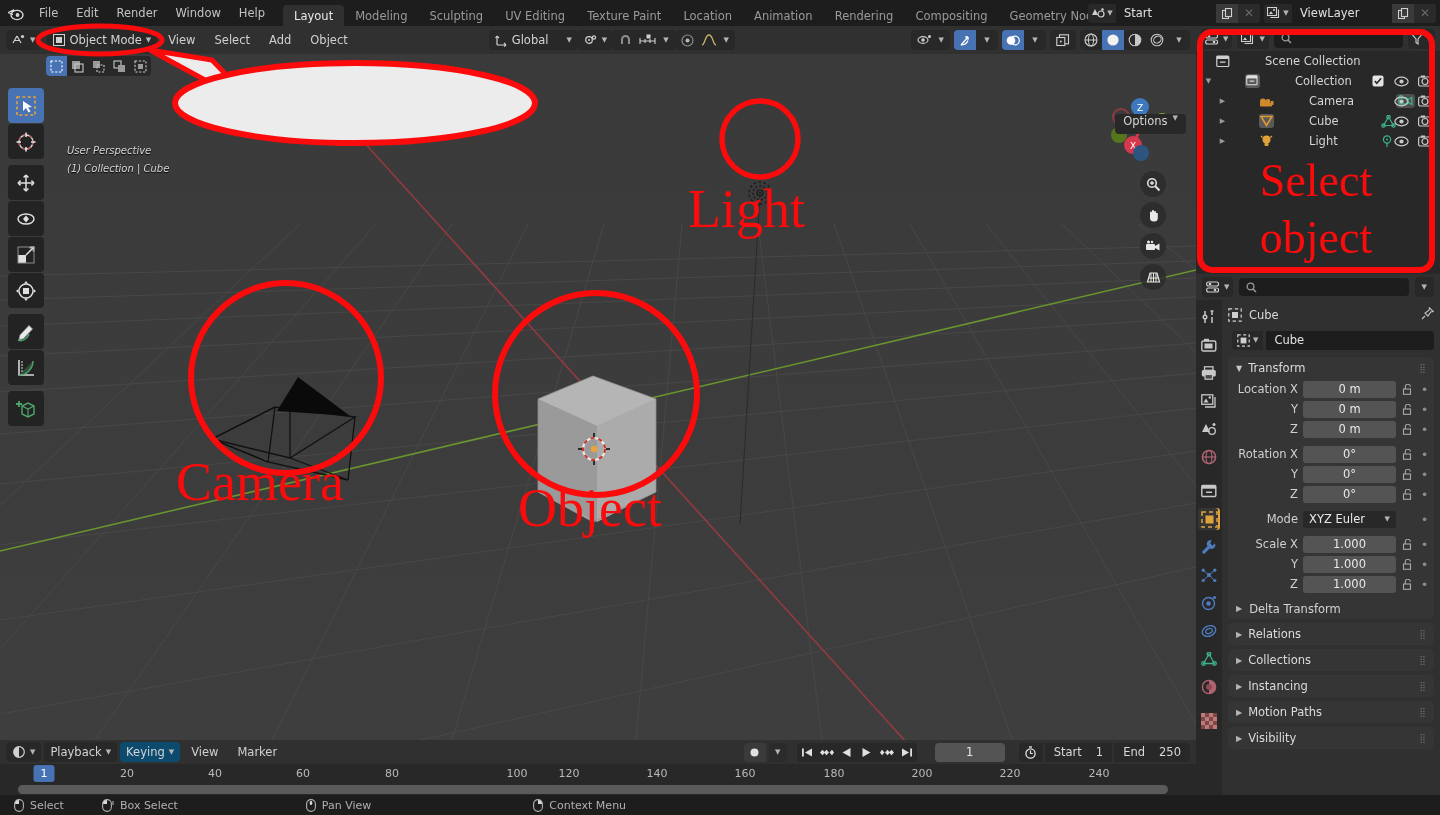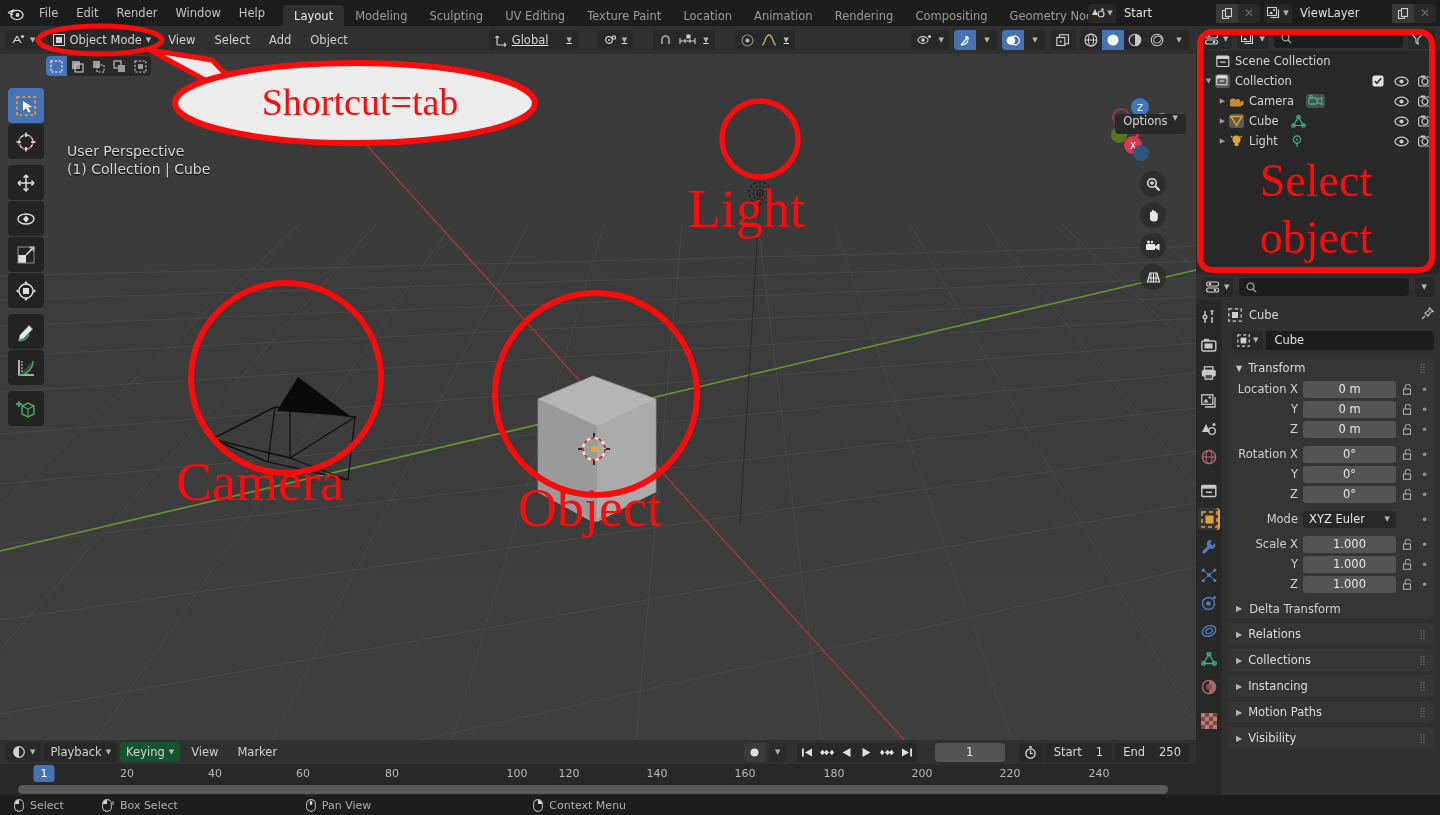--- a/index.html
+++ b/index.html
@@ -71,22 +71,22 @@
   .select-modes .cell{ width:21px; display:flex; align-items:center; justify-content:center;}
   .select-modes .cell.on{ background:#4772b3; }
 
   
   .viewport{
     position:absolute; left:0; top:54px; width:1196px; height:686px;
     background:#3c3c3c; overflow:hidden;
   }
   .vp-svg{ position:absolute; left:0; top:0; }
   .vp-text{
-    position:absolute; left:67px; top:88px; font-size:14px; color:#d8d8d8;
-    line-height:18px; text-shadow:0 1px 1px #000; z-index:4;
+    position:absolute; left:67px; top:88px; font-size:10px; color:#d8d8d8;
+    line-height:18px; text-shadow:0 1px 1px #000; z-index:4;font-style:italic;
   }
   .options-btn{
     position:absolute; right:10px; top:60px; height:20px; background:#282828;
     border-radius:4px; display:flex; align-items:flex-start; gap:5px; padding:0 8px;
     font-size:11.5px; color:#d4d4d4; z-index:5;
   }
 
   
   .toolbar{
     position:absolute; left:8px; top:34px; width:36px; z-index:5;
@@ -153,21 +153,21 @@
   }
   .outliner-hdr{
     height:25px; background:#303030; display:flex; align-items:center; gap:5px; padding:0 5px;
   }
   .search-box{
     flex:1; height:18px; background:#1d1d1d; border-radius:4px; display:flex; align-items:center;
     padding:0 7px; gap:5px; font-size:11px; color:#8d8d8d;
   }
   .ol-row{
     height:20px; display:flex; align-items:center; font-size:11.5px; color:#d5d5d5;
-    position:relative; padding-right:1px;
+    position:relative; padding-right:1px;gap:30px;
   }
   .ol-row .tri{ width:13px; text-align:center; font-size:7px; color:#9a9a9a;}
   .ol-eye{ position:absolute; color:#c9c9c9; display:flex; align-items:center;}
   .ol-label{ margin-left:5px; }
 
   
   .props{
     position:absolute; left:1196px; top:274px; width:244px; height:521px; background:#303030;
   }
   .props-hdr{ height:26px; display:flex; align-items:center; gap:6px; padding:0 6px; background:#303030;}
@@ -305,21 +305,21 @@
     <div class="btn" style="margin-left:3px;">
       <span class="sq-ico"></span>
       <span>Object Mode</span>
       <span class="caret">▼</span>
     </div>
     <div class="hdr-menu">View</div>
     <div class="hdr-menu">Select</div>
     <div class="hdr-menu">Add</div>
     <div class="hdr-menu">Object</div>
 
-    <div style="margin-left:130px; display:flex; gap:20px; align-items:center;text-decoration:underline;">
+    <div style="margin-left:130px; display:flex; gap:0; align-items:center;">
       <div class="btn" style="min-width:80px;">
         <svg width="13" height="13" viewBox="0 0 13 13">
           <path d="M2 11 L2 2 M2 11 L11 11" stroke="#d0d0d0" stroke-width="1.2" fill="none"></path>
           <path d="M2 2 L4 4 M2 2 L0.5 4" stroke="#d0d0d0" stroke-width="1.2" fill="none"></path>
           <path d="M11 11 L9 9 M11 11 L9 12.5" stroke="#d0d0d0" stroke-width="1.2" fill="none"></path>
         </svg>
         <span>Global</span>
         <span class="caret" style="margin-left:14px;">▼</span>
       </div>
       <div class="btn">
@@ -661,21 +661,21 @@
       <svg width="14" height="12" viewBox="0 0 14 12">
           <circle cx="7" cy="6" r="5.3" fill="none" stroke="#d0d0d0" stroke-width="1.2"></circle>
           <path d="M7 0.7 A5.3 5.3 0 0 0 7 11.3 Z" fill="#d0d0d0"></path>
         </svg>
       <span class="caret">▼</span>
     </div>
     <div class="btn flat" style="background:#282828;">
       <span>Playback</span>
         <span class="caret">▼</span>
     </div>
-    <div class="btn flat" style="background:#14532d;">
+    <div class="btn flat" style="background:#0c4a6e;">
       <span>Keying</span>
         <span class="caret">▼</span>
     </div>
     <div class="hdr-menu">View</div>
     <div class="hdr-menu">Marker</div>
 
     <div class="tl-right">
       <div style="display:flex; align-items:center; gap:3px; margin-right:6px;">
         <div style="width:22px;height:19px;background:#3a3a3a;border-radius:4px 0 0 4px;display:flex;align-items:center;justify-content:center;">
           <svg width="11" height="11" viewBox="0 0 11 11">
@@ -1304,21 +1304,20 @@
 
     <circle cx="760" cy="139" r="38" fill="none" stroke="#fb0b0b" stroke-width="5.5"></circle>
 
     <circle cx="286" cy="378" r="95" fill="none" stroke="#fb0b0b" stroke-width="6"></circle>
 
     <circle cx="596" cy="394" r="101" fill="none" stroke="#fb0b0b" stroke-width="6"></circle>
 
     <rect x="1200" y="32" width="232" height="238" rx="12" fill="none" stroke="#fb0b0b" stroke-width="6"></rect>
   </svg>
 
-  <div class="anno callout-text" style="left:230px; top:80px; width:260px; text-align:center;">Shortcut=tab</div>
 
   <div class="anno anno-text" style="left:688px; top:182px;">Light</div>
   <div class="anno anno-text" style="left:176px; top:455px;">Camera</div>
   <div class="anno anno-text" style="left:518px; top:481px;">Object</div>
   <div class="anno anno-text" style="left:1200px; top:158px; width:232px; text-align:center; font-size:46px;">Select</div>
   <div class="anno anno-text" style="left:1200px; top:215px; width:232px; text-align:center; font-size:46px;">object</div>
 
 </div>
 
 </body></html>

